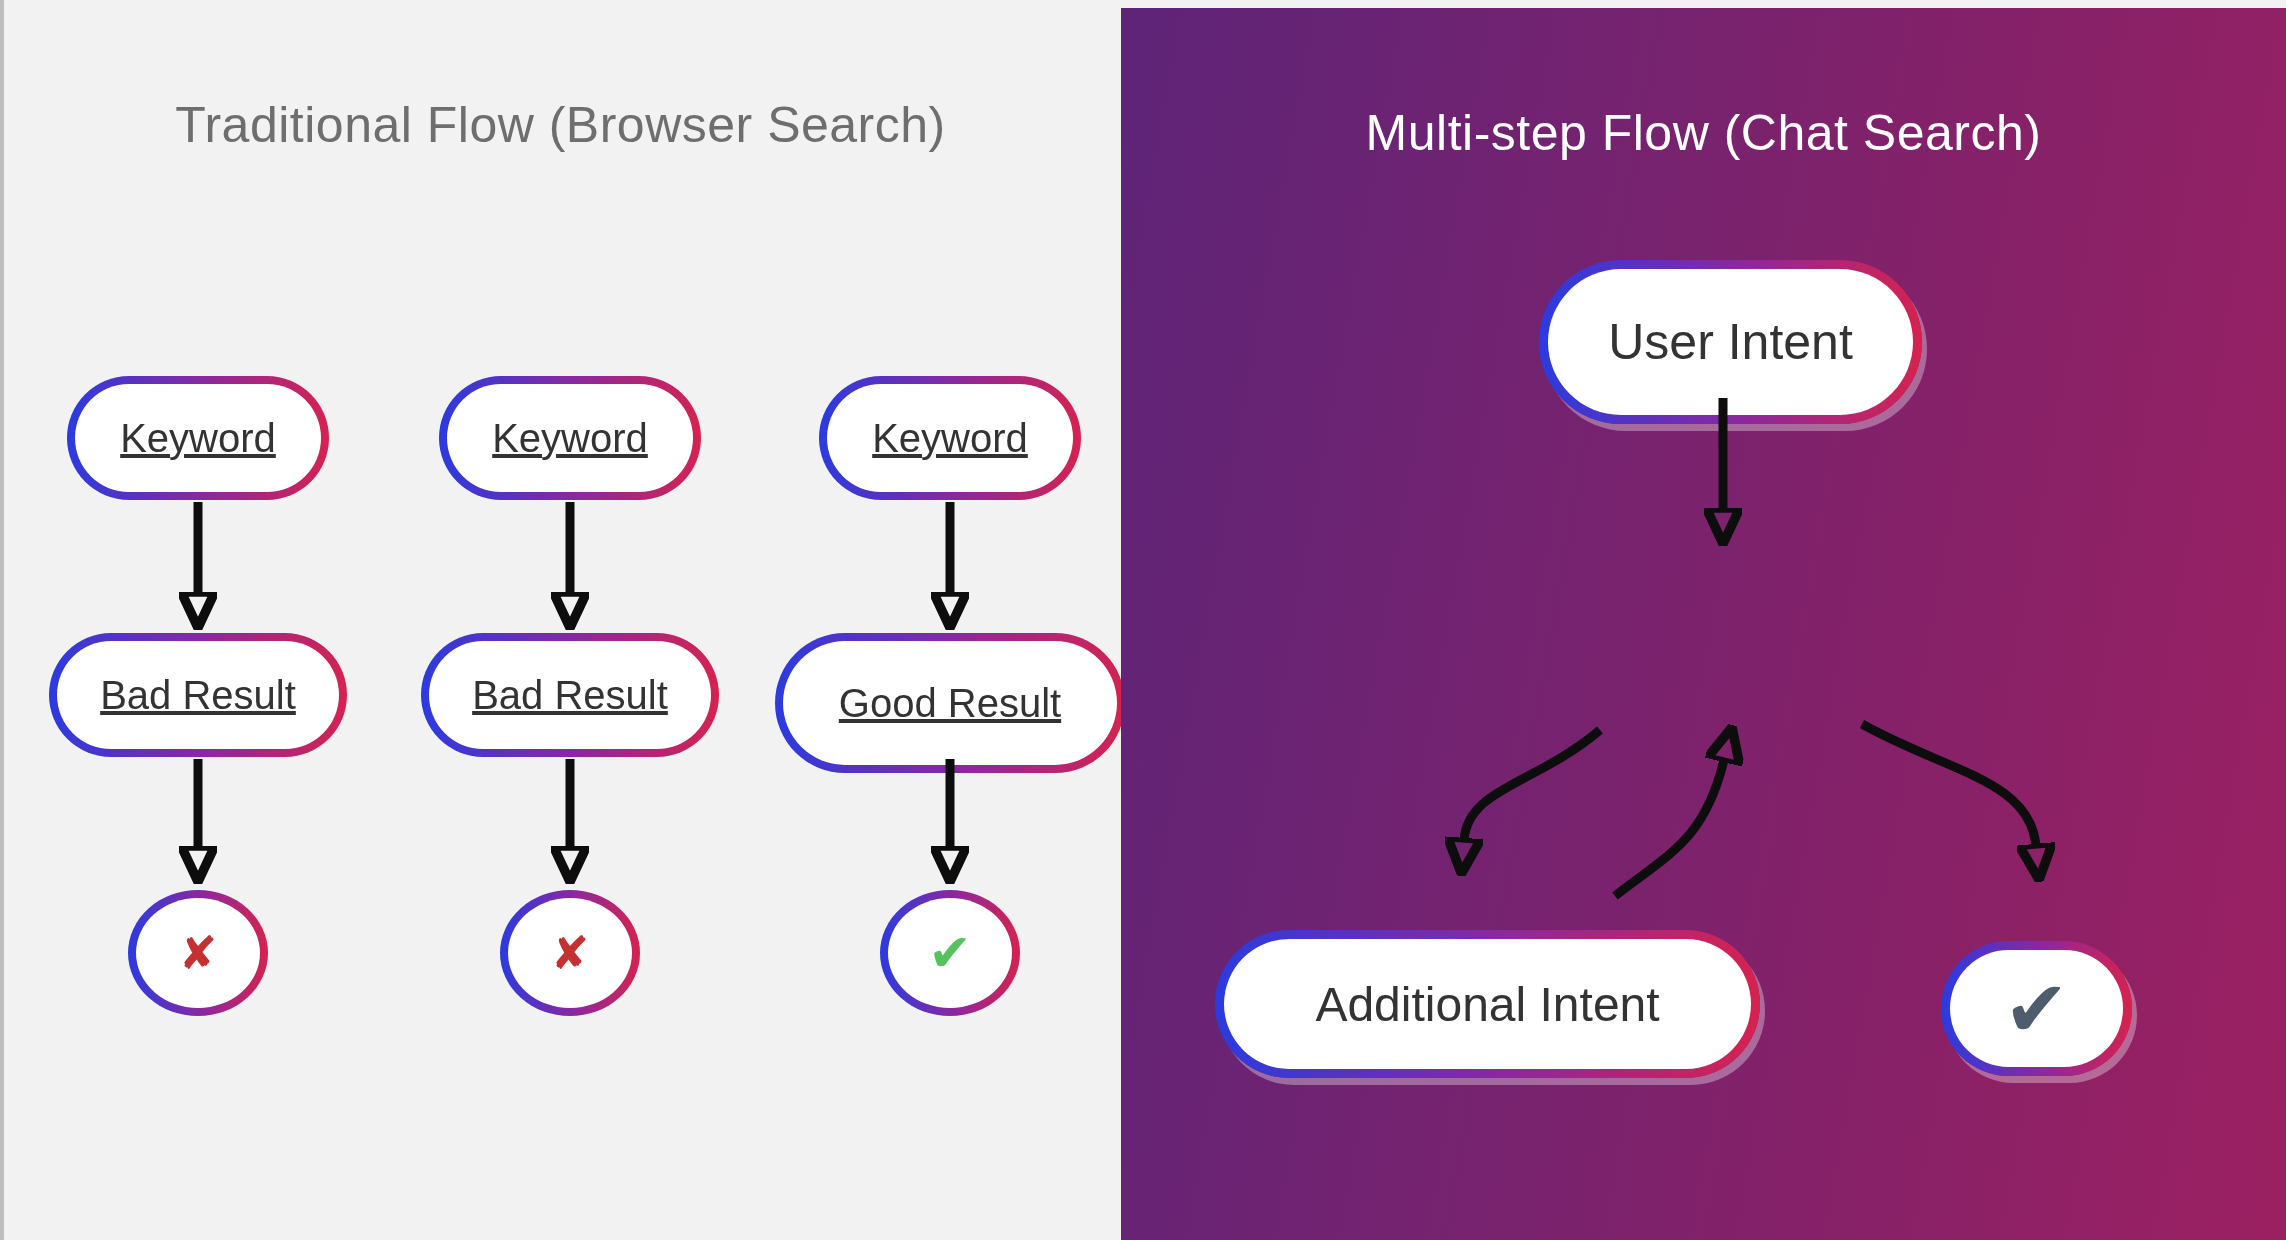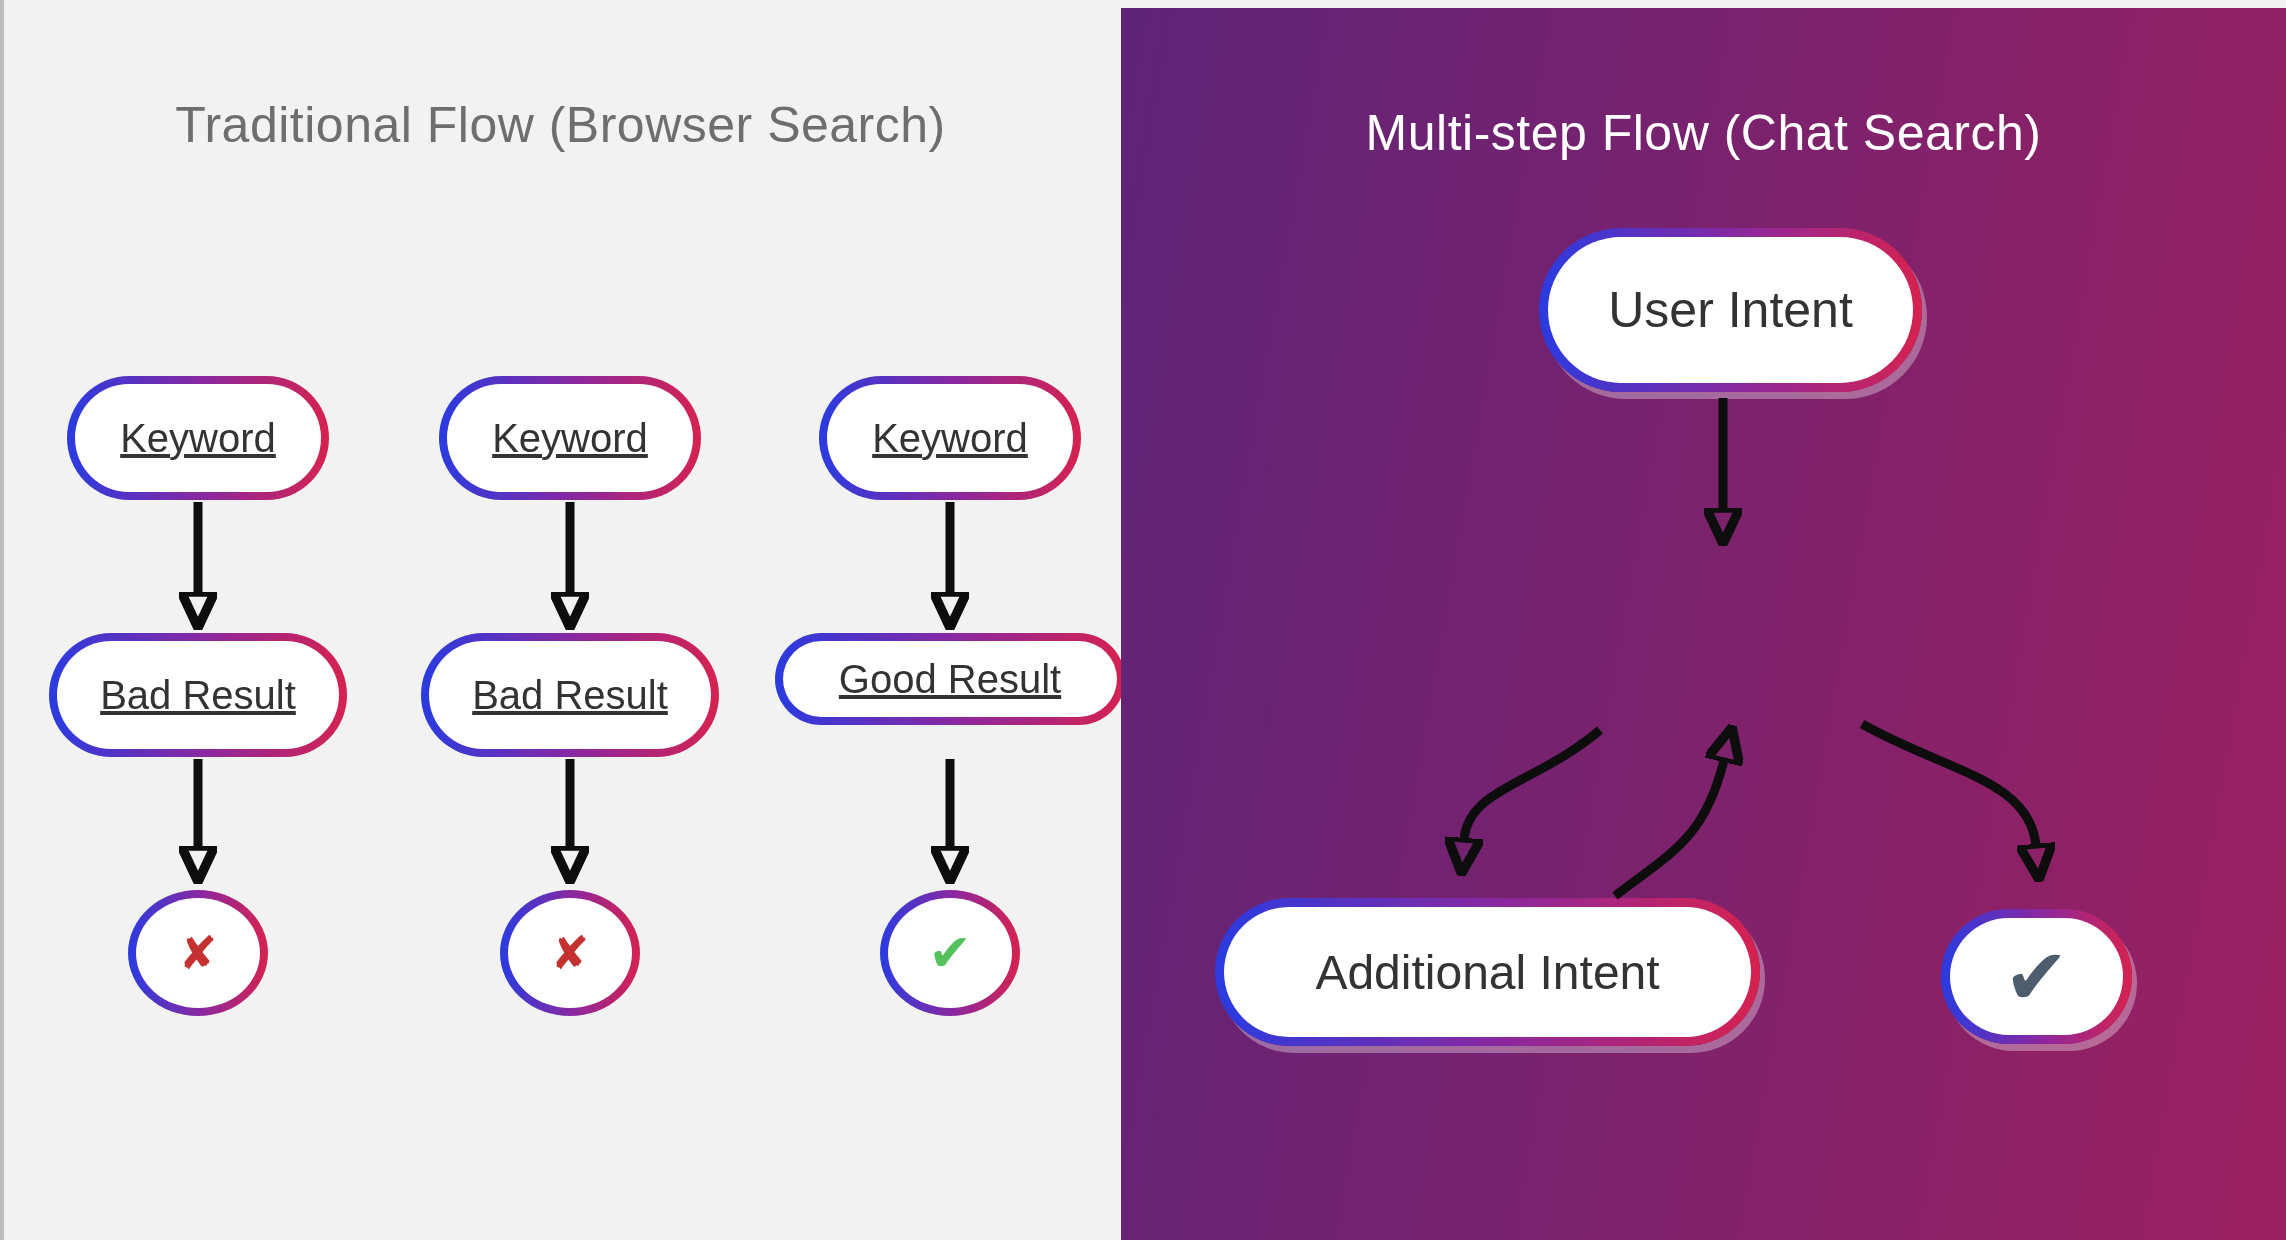--- a/index.html
+++ b/index.html
@@ -70,21 +70,21 @@
     flex: 1;
     background: #ffffff;
     border-radius: 999px;
     display: flex;
     align-items: center;
     justify-content: center;
     color: var(--node-text);
     white-space: nowrap;
   }
   .gnode.circle .inner { border-radius: 50%; }
-  .gnode.shadowed { box-shadow: 5px 7px 0 rgba(255,255,255,0.33); }
+  .gnode.shadowed { box-shadow: 5px 7px 0 rgba(255,255,255,0.33); margin-top: 32px; }
 
   .txt-left-node  { font-size: 40px; text-decoration: underline; }
   .txt-right-node { font-size: 50px; }
   .txt-ac-node    { font-size: 48px; }
 
   .mark { font-family: "DejaVu Sans", sans-serif; line-height: 1; }
   .mark.bad   { color: var(--bad-mark);  font-size: 46px; font-weight: bold; }
   .mark.good  { color: var(--good-mark); font-size: 52px; }
   .mark.slate { color: var(--slate-mark); font-size: 78px; }
 
@@ -131,21 +131,21 @@
   </div>
   <div class="gnode circle" style="left:500px; top:890px; width:140px; height:126px;">
     <div class="inner">
       <span class="mark bad">✘</span>
     </div>
   </div>
 
   <div class="gnode" style="left:819px; top:376px; width:262px; height:124px;">
     <div class="inner txt-left-node">Keyword</div>
   </div>
-  <div class="gnode" style="left:775px; top:633px; width:350px; height:92px;">
+  <div class="gnode" style="left:775px; top:633px; width:350px; height:140px;">
     <div class="inner txt-left-node">Good Result</div>
   </div>
   <div class="gnode circle" style="left:880px; top:890px; width:140px; height:126px;">
     <div class="inner">
       <span class="mark good">✔</span>
     </div>
   </div>
 
   <div class="panel-right">
     <div class="panel-title right">Multi-step Flow (Chat Search)</div>

